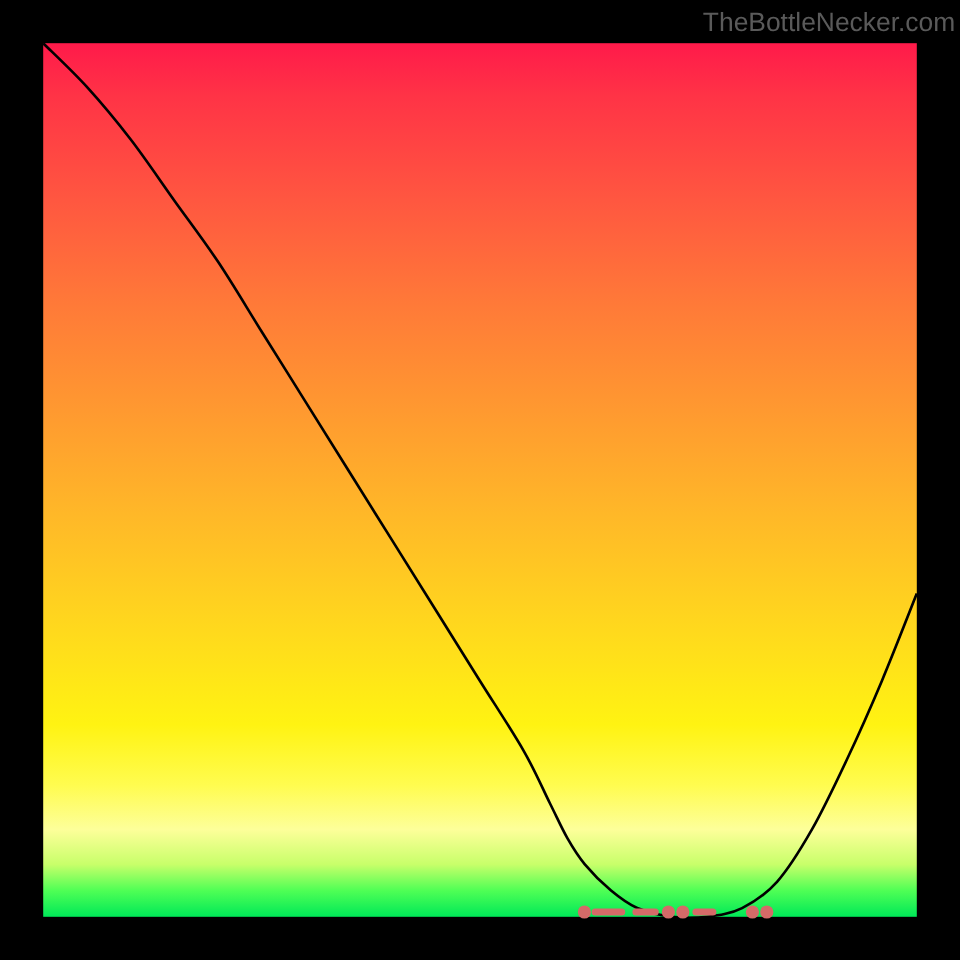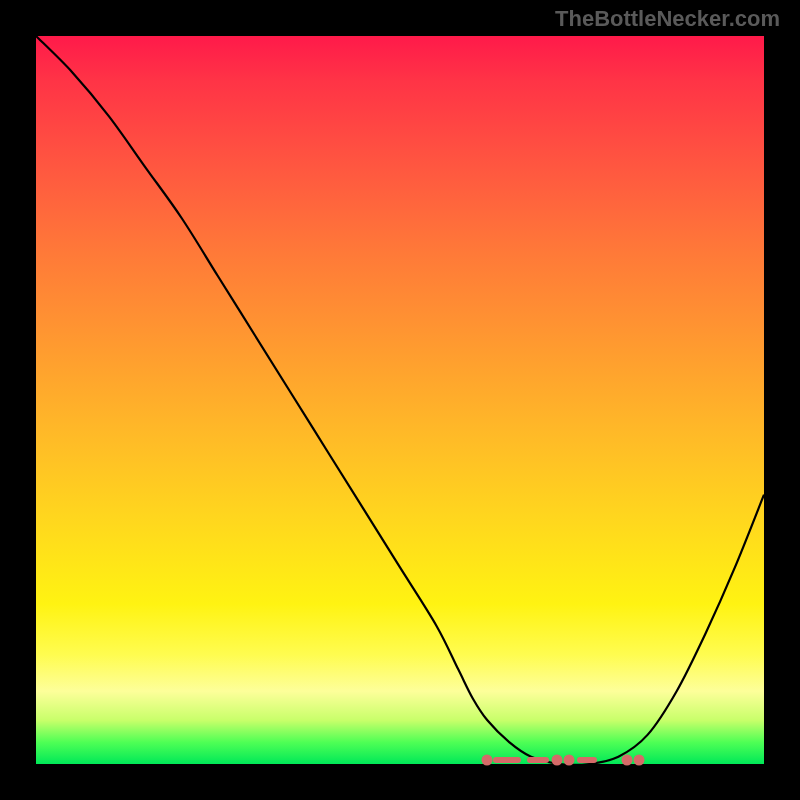--- a/index.html
+++ b/index.html
@@ -7,24 +7,24 @@
     width: 800px;
     height: 800px;
     background: #000;
     position: relative;
     font-family: Arial, sans-serif;
     overflow: hidden;
   }
   .watermark {
     position: absolute;
     top: 6px;
-    right: 20px;
+    right: 4px;
     color: #5a5a5a;
     font-size: 22px;
-    font-weight: 700;
+    font-weight: 400;
     z-index: 10;
   }
   .plot-area {
     position: absolute;
     left: 36px;
     top: 36px;
     width: 728px;
     height: 728px;
   }
   .gradient-bg {

